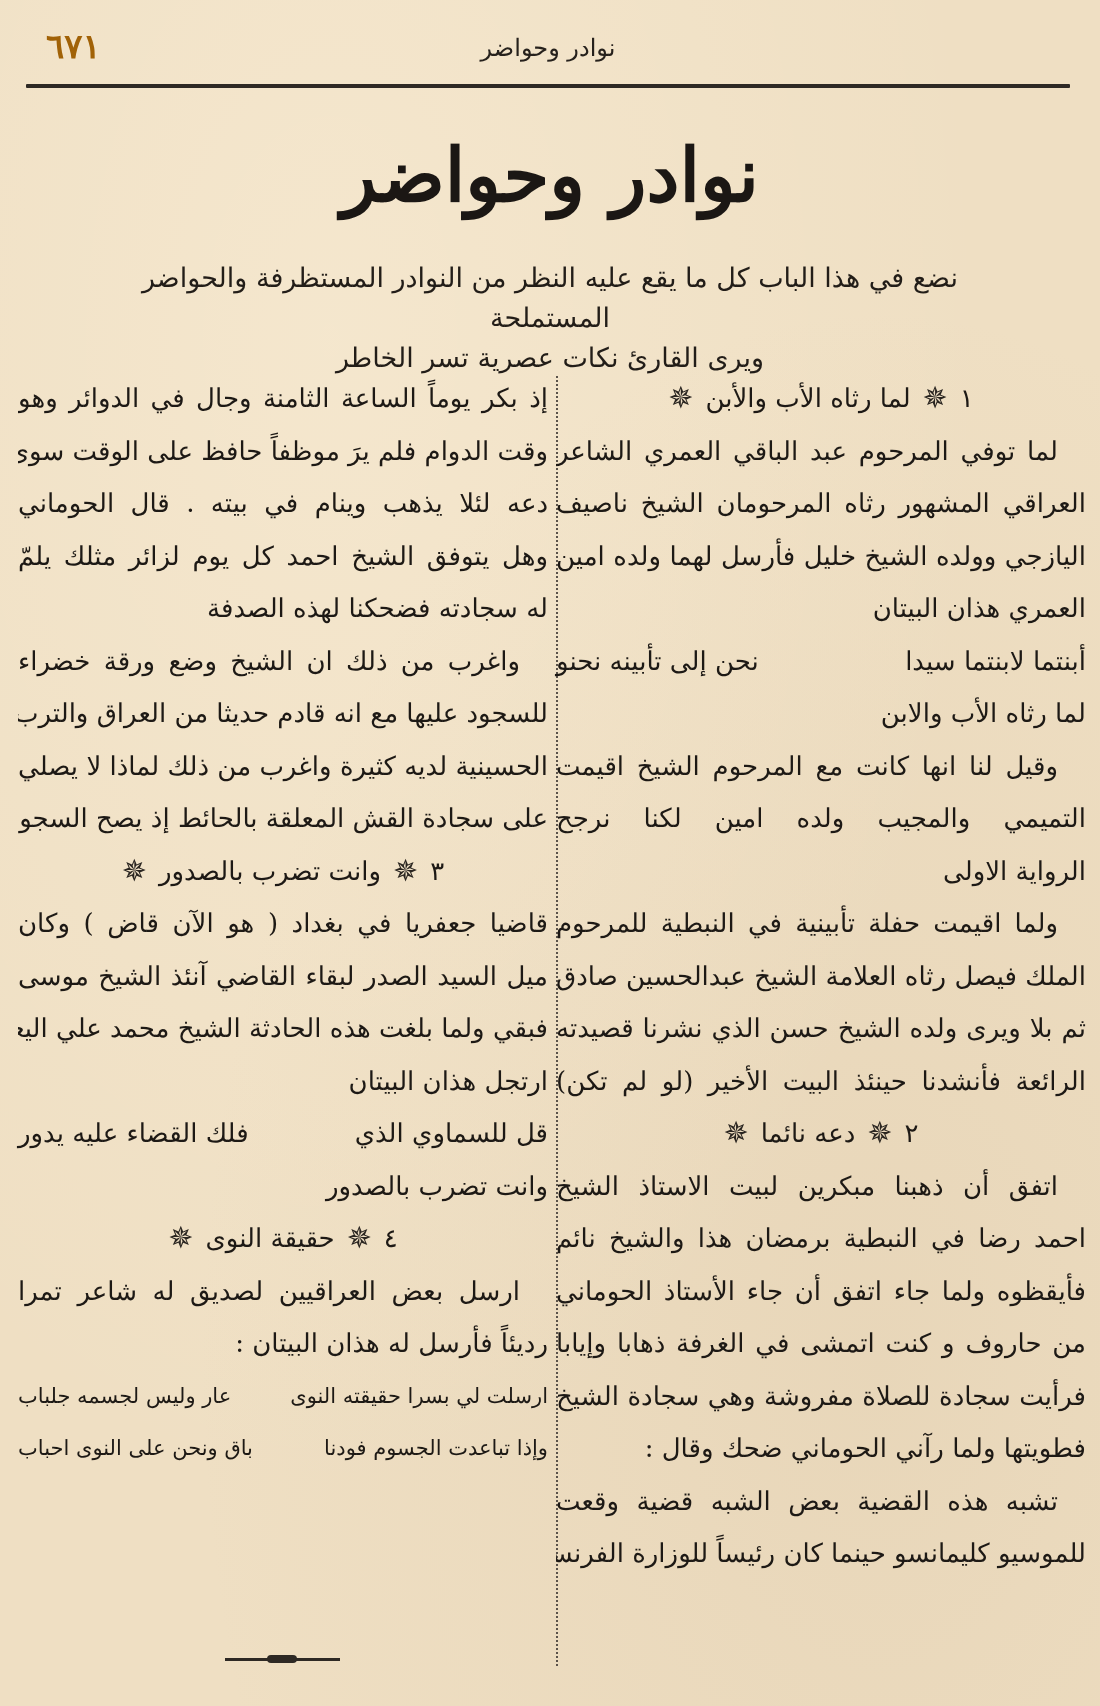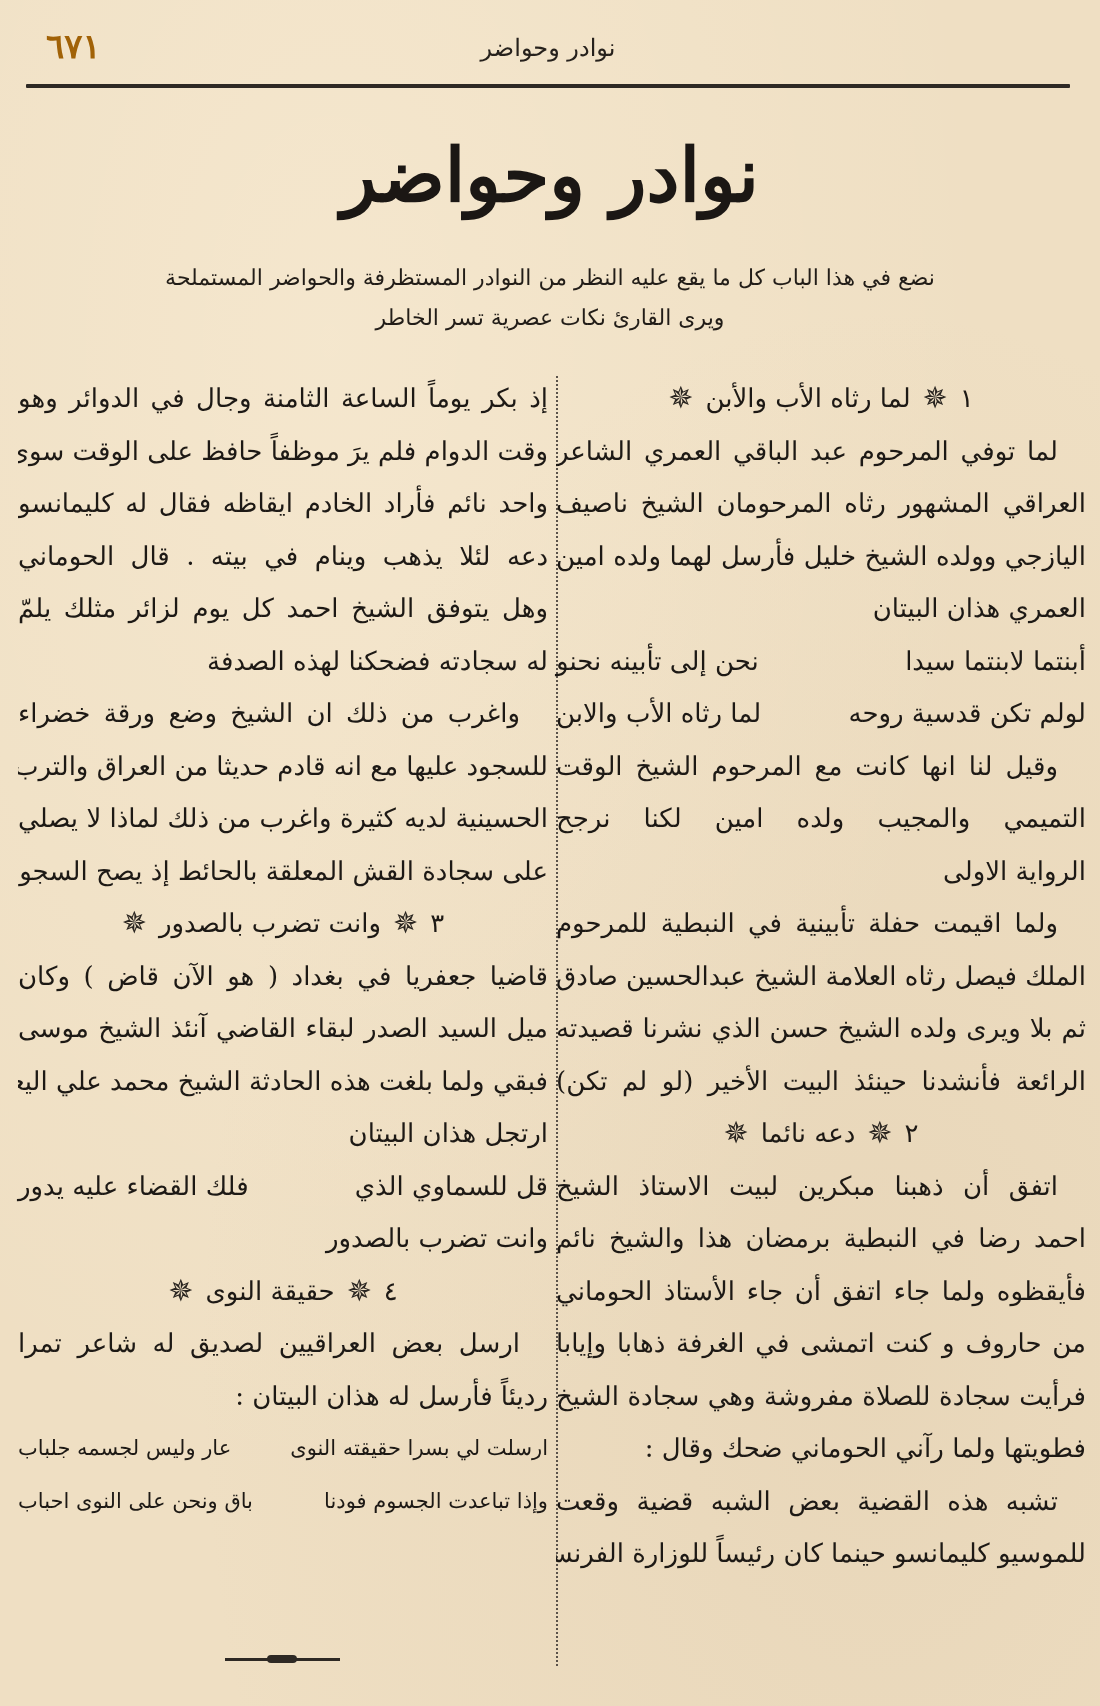--- a/index.html
+++ b/index.html
@@ -31,21 +31,21 @@
     background: #2e2924; border-radius: 1px;
   }
 
   .section-title {
     position: absolute; left: 0; right: 0; top: 138px; text-align: center;
     font-size: 74px; font-weight: bold; direction: rtl; color: #1b1714;
     letter-spacing: 2px; line-height: 1;
   }
   .intro {
     position: absolute; left: 100px; right: 100px; top: 258px; text-align: center;
-    direction: rtl; font-size: 22px; line-height: 40px; color: #221d18;
+    direction: rtl; font-size: 27px; line-height: 40px; color: #221d18;
   }
 
   .columns {
     position: absolute; top: 372px; left: 18px; right: 14px; height: 1300px;
   }
   .col {
     position: absolute; top: 0; width: 530px; direction: rtl;
     font-size: 26px; line-height: 52.5px; color: #1d1915;
   }
   .col-right { right: 0; }
@@ -103,24 +103,23 @@
       </div>
       <div class="line indent">لما توفي المرحوم عبد الباقي العمري الشاعر</div>
       <div class="line">العراقي المشهور رثاه المرحومان الشيخ ناصيف</div>
       <div class="line">اليازجي وولده الشيخ خليل فأرسل لهما ولده امين</div>
       <div class="line short">العمري هذان البيتان</div>
       <div class="verse">
         <span>أبنتما لابنتما سيدا</span>
         <span>نحن إلى تأبينه نحنو</span>
       </div>
       <div class="verse">
-        <span>لولم تكن قدسية روحه</span>
         <span>لما رثاه الأب والابن</span>
       </div>
-      <div class="line indent">وقيل لنا انها كانت مع المرحوم الشيخ الوقت</div>
+      <div class="line indent">وقيل لنا انها كانت مع المرحوم الشيخ اقيمت</div>
       <div class="line">التميمي والمجيب ولده امين لكنا نرجح</div>
       <div class="line short">الرواية الاولى</div>
       <div class="line indent">ولما اقيمت حفلة تأبينية في النبطية للمرحوم</div>
       <div class="line">الملك فيصل رثاه العلامة الشيخ عبدالحسين صادق</div>
       <div class="line">ثم بلا ويرى ولده الشيخ حسن الذي نشرنا قصيدته</div>
       <div class="line">الرائعة فأنشدنا حينئذ البيت الأخير (لو لم تكن)</div>
       <div class="heading">
         <span>٢</span>
         <span class="star">✵</span>
         <span>دعه نائما</span>
@@ -132,21 +131,20 @@
       <div class="line">من حاروف و كنت اتمشى في الغرفة ذهابا وإيابا</div>
       <div class="line">فرأيت سجادة للصلاة مفروشة وهي سجادة الشيخ</div>
       <div class="line short">فطويتها ولما رآني الحوماني ضحك وقال :</div>
       <div class="line indent">تشبه هذه القضية بعض الشبه قضية وقعت</div>
       <div class="line">للموسيو كليمانسو حينما كان رئيساً للوزارة الفرنسية</div>
     </div>
 
     <div class="col col-left">
       <div class="line">إذ بكر يوماً الساعة الثامنة وجال في الدوائر وهو</div>
       <div class="line">وقت الدوام فلم يرَ موظفاً حافظ على الوقت سوى</div>
-      <div class="line">واحد نائم فأراد الخادم ايقاظه فقال له كليمانسو</div>
       <div class="line">دعه لئلا يذهب وينام في بيته . قال الحوماني</div>
       <div class="line">وهل يتوفق الشيخ احمد كل يوم لزائر مثلك يلمّ</div>
       <div class="line short">له سجادته فضحكنا لهذه الصدفة</div>
       <div class="line indent">واغرب من ذلك ان الشيخ وضع ورقة خضراء</div>
       <div class="line">للسجود عليها مع انه قادم حديثا من العراق والترب</div>
       <div class="line">الحسينية لديه كثيرة واغرب من ذلك لماذا لا يصلي</div>
       <div class="line">على سجادة القش المعلقة بالحائط إذ يصح السجود عليها</div>
       <div class="heading">
         <span>٣</span>
         <span class="star">✵</span>

